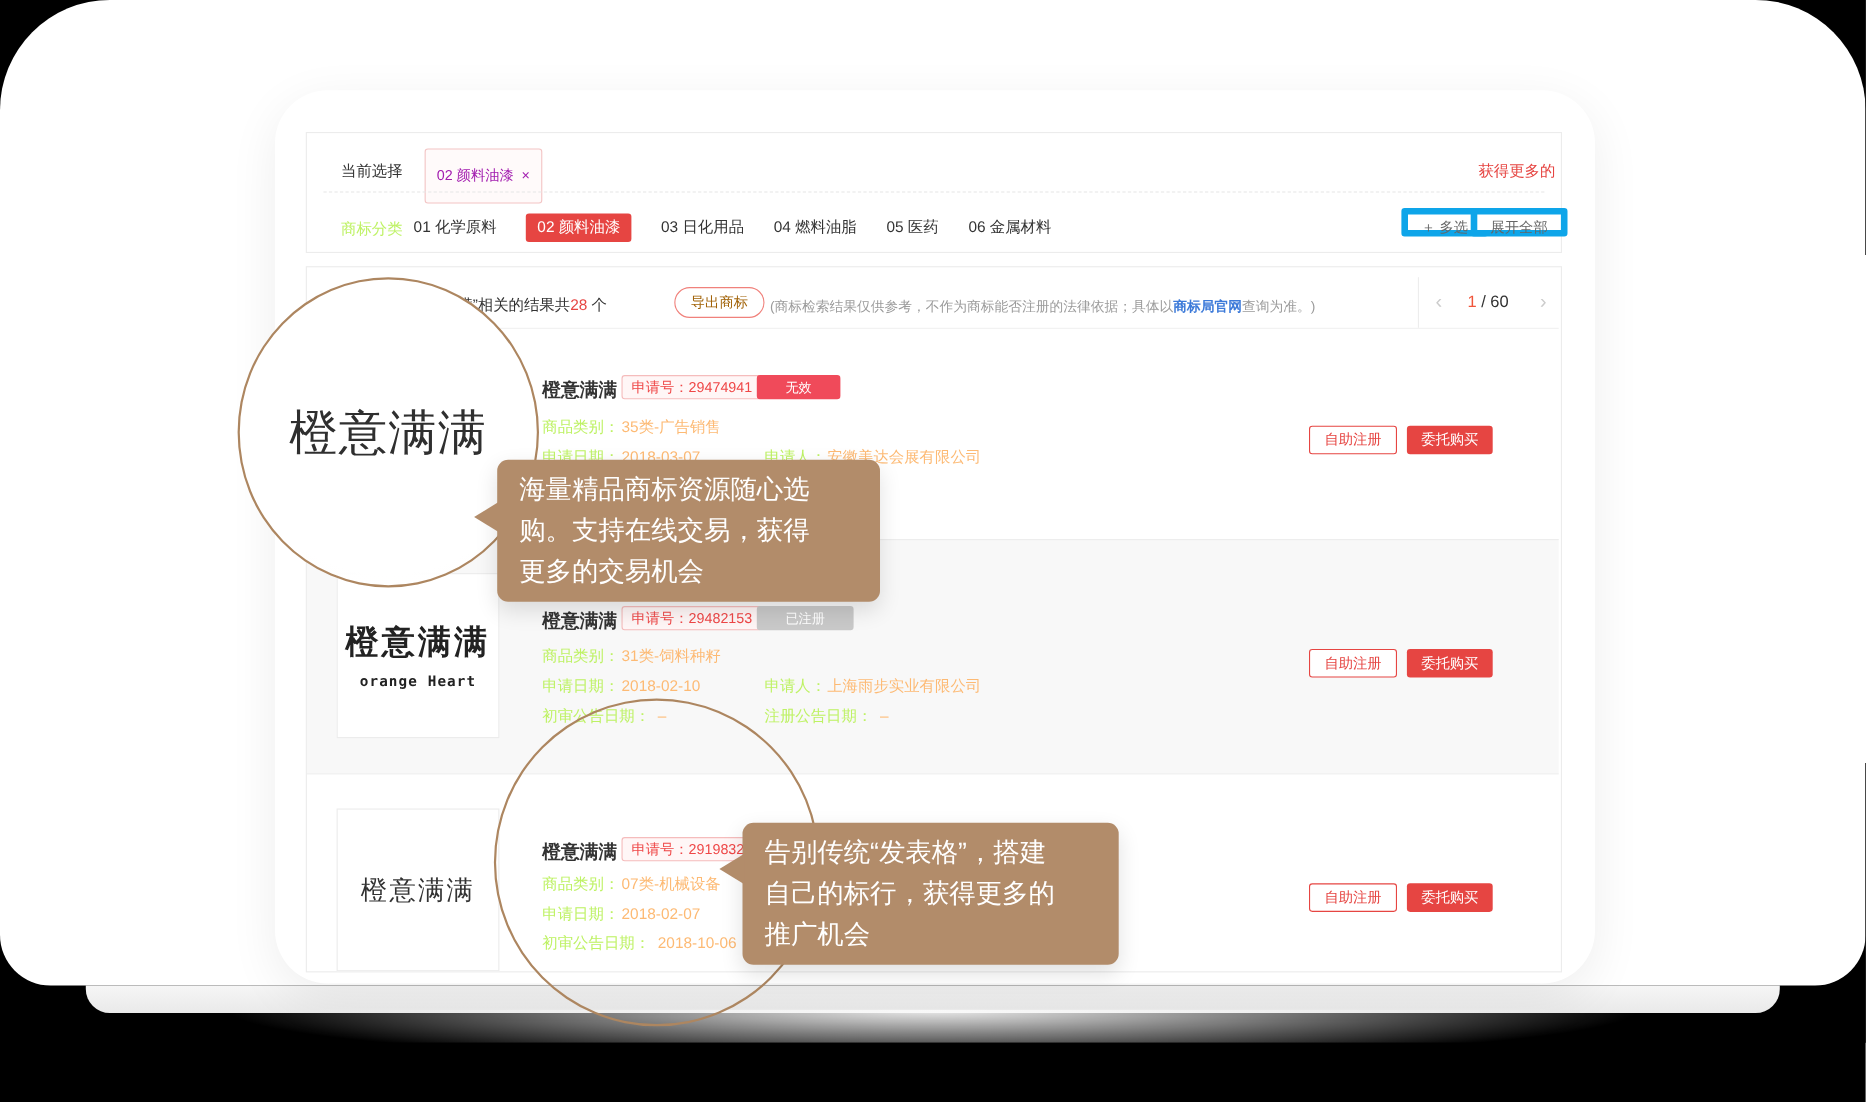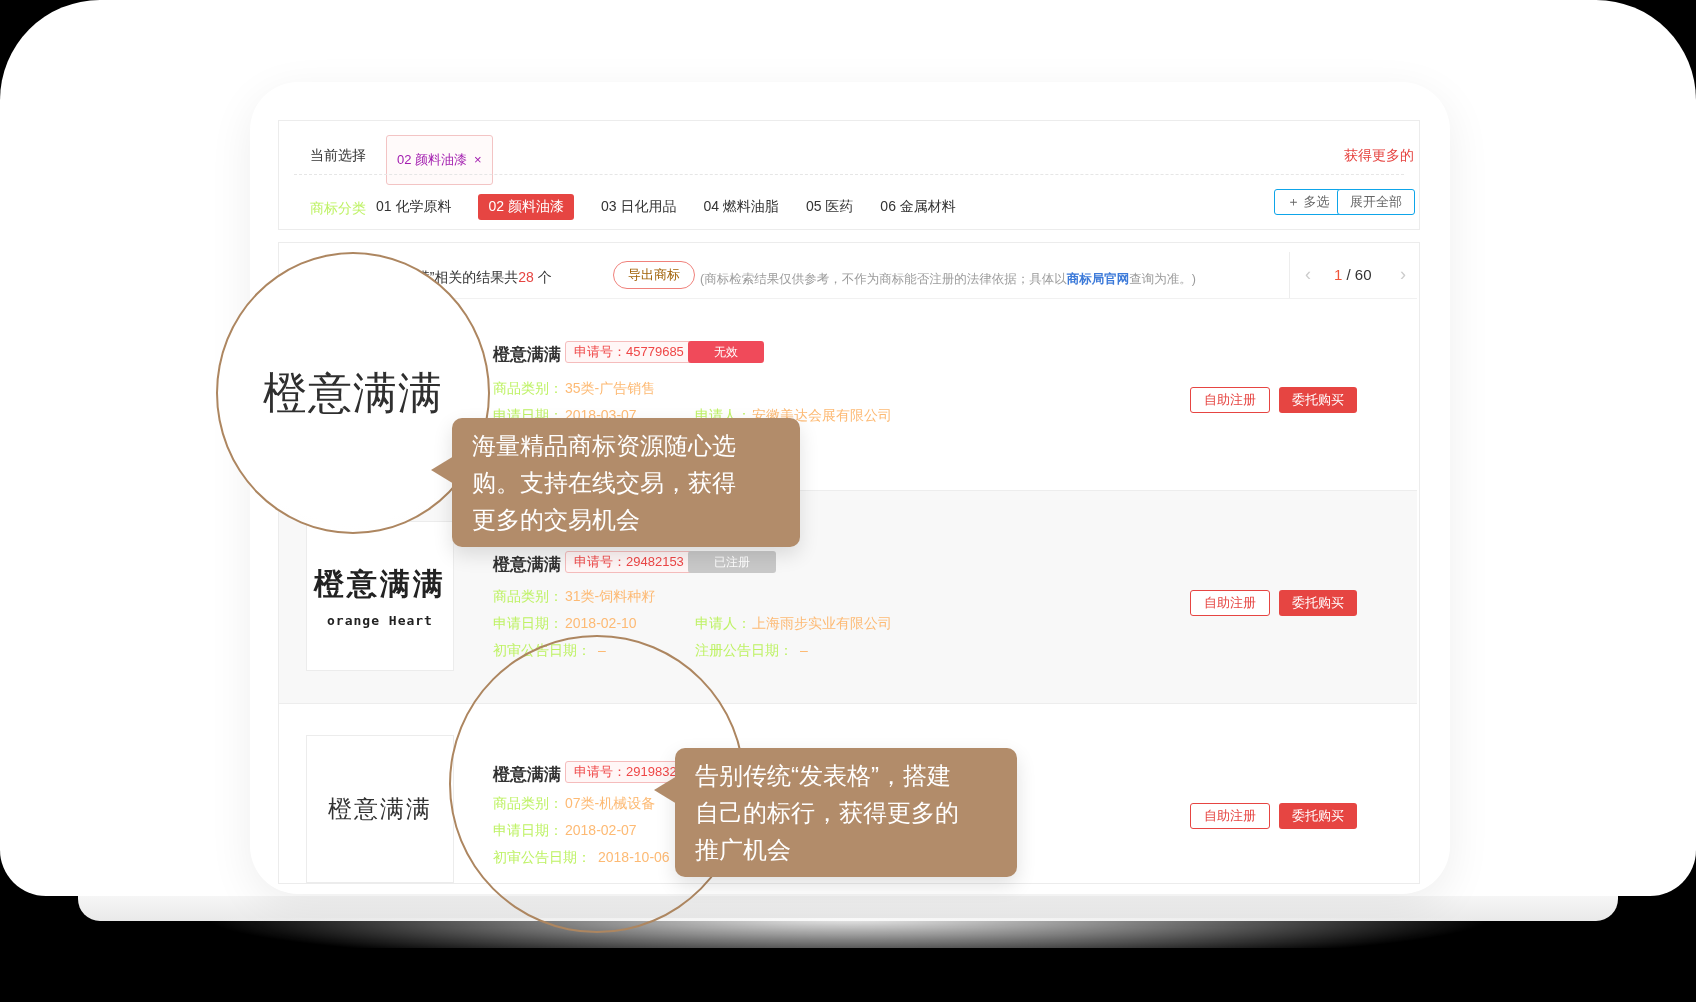--- a/index.html
+++ b/index.html
@@ -28,21 +28,21 @@
   .red{color:#e64542;}
 
   .dashed{left:294px;top:174px;width:1110px;border-top:1px dashed #e6e6e6;}
 
   .tag-pill{left:386px;top:135px;height:24px;line-height:24px;padding:12px 10px;background:#fffafa;
             border:1px solid #f3c4c4;border-radius:3px;font-size:13px;color:#a21caf;}
   .tag-x{margin-left:7px;cursor:pointer;}
 
   .cat-row{left:376px;top:193px;height:28px;display:flex;align-items:center;gap:27px;font-size:14px;color:#333;}
   .cat-sel{background:#e64542;color:#fff;padding:4px 10px;border-radius:3px;}
-  .mini-btn{height:26px;line-height:24px;padding:0 12px;border:1px solid #0ea5e9;border-radius:3px;
+  .mini-btn{height:26px;line-height:24px;padding:0 12px;border:6px solid #0ea5e9;border-radius:3px;
             font-size:13px;color:#666;background:#fff;box-sizing:border-box;}
 
   .hdr-border{left:279px;top:298px;width:1138px;height:1px;background:#f1f1f1;}
   .summary{left:313px;top:269px;font-size:14px;color:#333;white-space:nowrap;}
   .export-btn{left:613px;top:261px;height:28px;line-height:26px;padding:0 14px;border:1px solid #f0817b;
               border-radius:14px;font-size:13px;color:#a16207;background:#fff;box-sizing:border-box;}
   .disclaimer{left:700px;top:271px;font-size:12.5px;color:#9b9b9b;white-space:nowrap;}
   .disc-link{color:#3c7ad9;font-weight:bold;}
   .vdiv{left:1289px;top:252px;width:1px;height:46px;background:#ededed;}
   .pg-arrow{font-size:18px;color:#ccc;line-height:18px;}
@@ -139,21 +139,21 @@
     <span>/</span>
     <span>60</span>
   </div>
   <div class="abs pg-arrow" style="left:1400px;top:265px;">›</div>
 
   <div class="abs mark-card" style="left:306px;top:312px;">
     <span class="mark1-text">橙意满满</span>
   </div>
   <div class="abs row-title" style="left:493px;top:343px;">橙意满满</div>
   <div class="abs no-pill" style="left:565px;top:341px;">
-    <span>申请号：</span><span>45779685</span>
+    <span>申请号：</span><span>29474941</span>
   </div>
   <div class="abs badge badge-invalid" style="left:688px;top:341px;">无效</div>
   <div class="abs lbl" style="left:493px;top:380px;">商品类别：</div>
   <div class="abs val" style="left:565px;top:380px;">35类-广告销售</div>
   <div class="abs lbl" style="left:493px;top:407px;">申请日期：</div>
   <div class="abs val" style="left:565px;top:407px;">2018-03-07</div>
   <div class="abs lbl" style="left:695px;top:407px;">申请人：</div>
   <div class="abs val" style="left:752px;top:407px;">安徽美达会展有限公司</div>
   <div class="abs btn-outline-red" style="left:1190px;top:387px;">自助注册</div>
   <div class="abs btn-solid-red" style="left:1279px;top:387px;">委托购买</div>

